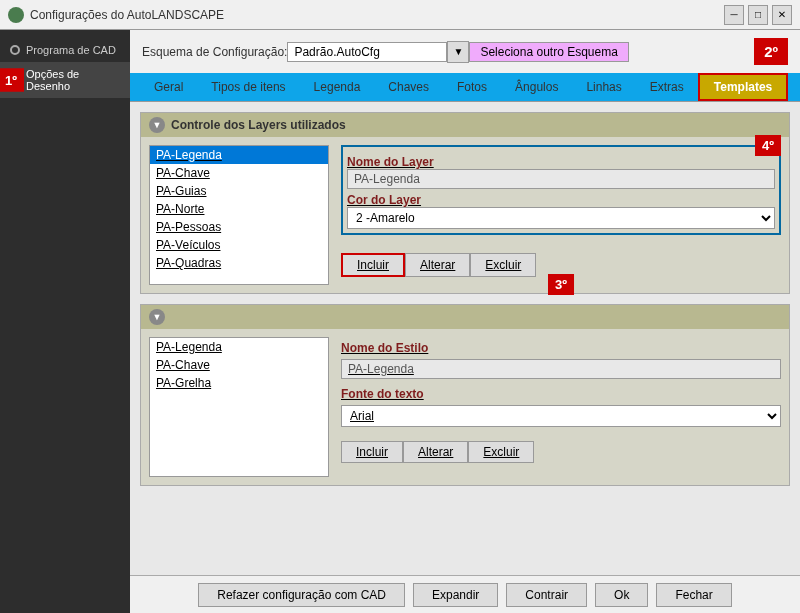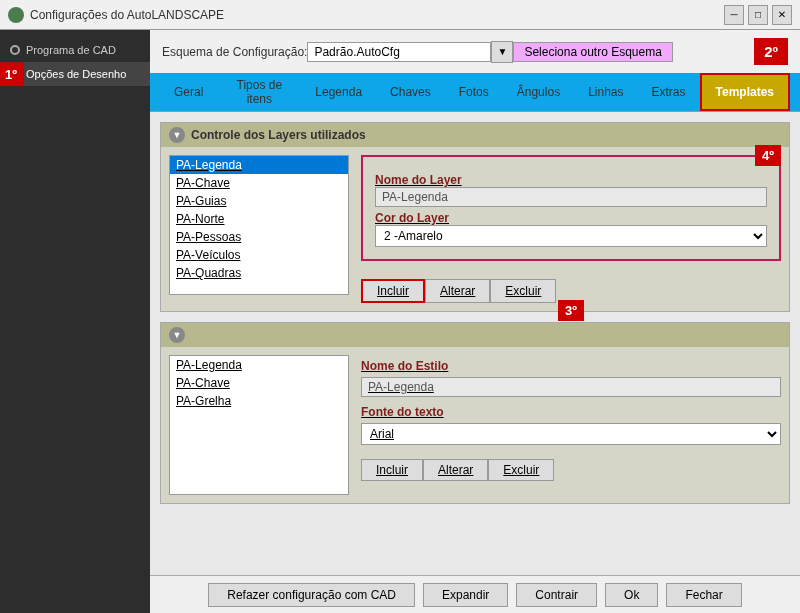--- a/index.html
+++ b/index.html
@@ -55,21 +55,21 @@
     }
 
     
     .main-container {
       display: flex;
       height: calc(613px - 30px);
     }
 
     
     .sidebar {
-      width: 150px;
+      width: 130px;
       background: #2d2d2d;
       padding: 8px 0;
       flex-shrink: 0;
     }
     .sidebar-item {
       padding: 6px 10px;
       color: #ccc;
       cursor: pointer;
       display: flex;
       align-items: center;
@@ -110,21 +110,21 @@
     }
     .header-label {
       font-size: 12px;
       color: #333;
     }
     .scheme-input {
       border: 1px solid #999;
       padding: 2px 6px;
       font-size: 12px;
       background: white;
-      width: 184px;
+      width: 160px;
     }
     .scheme-btn {
       width: 22px;
       height: 22px;
       background: #ddd;
       border: 1px solid #999;
       cursor: pointer;
       display: flex;
       align-items: center;
       justify-content: center;
@@ -370,21 +370,21 @@
             <div class="list-item">PA-Chave</div>
             <div class="list-item">PA-Guias</div>
             <div class="list-item">PA-Norte</div>
             <div class="list-item">PA-Pessoas</div>
             <div class="list-item">PA-Veículos</div>
             <div class="list-item">PA-Quadras</div>
           </div>
 
           <div class="form-area annotation-wrapper">
 
-            <div style="border:2px solid #be185d; padding:12px; position:relative; display:inline-block; width:100%;">
+            <div style="border:2px solid #0369a1; padding:4px; position:relative; display:inline-block; width:100%;">
               <span style="position:absolute; top:-12px; right:-2px; background:#cc0000; color:white; font-weight:bold; font-size:13px; padding:1px 5px; border:2px solid #cc0000;">4º</span>
               <div class="form-label">Nome do Layer</div>
               <input class="form-input" type="text" value="PA-Legenda" style="">
               <div class="form-label" style="margin-top:4px;">Cor do Layer</div>
               <select class="form-select">
                 <option value="2 -Amarelo">2 -Amarelo</option>
               </select>
             </div>
 
             <div style="position:relative; margin-top:8px;">

